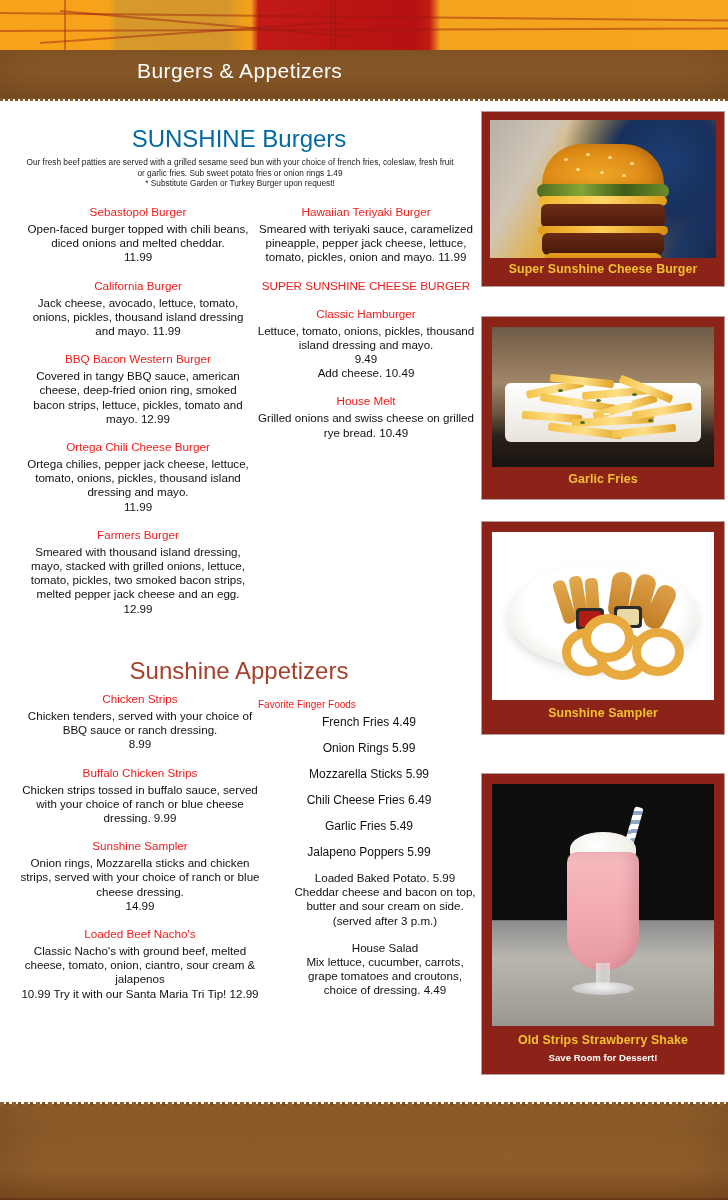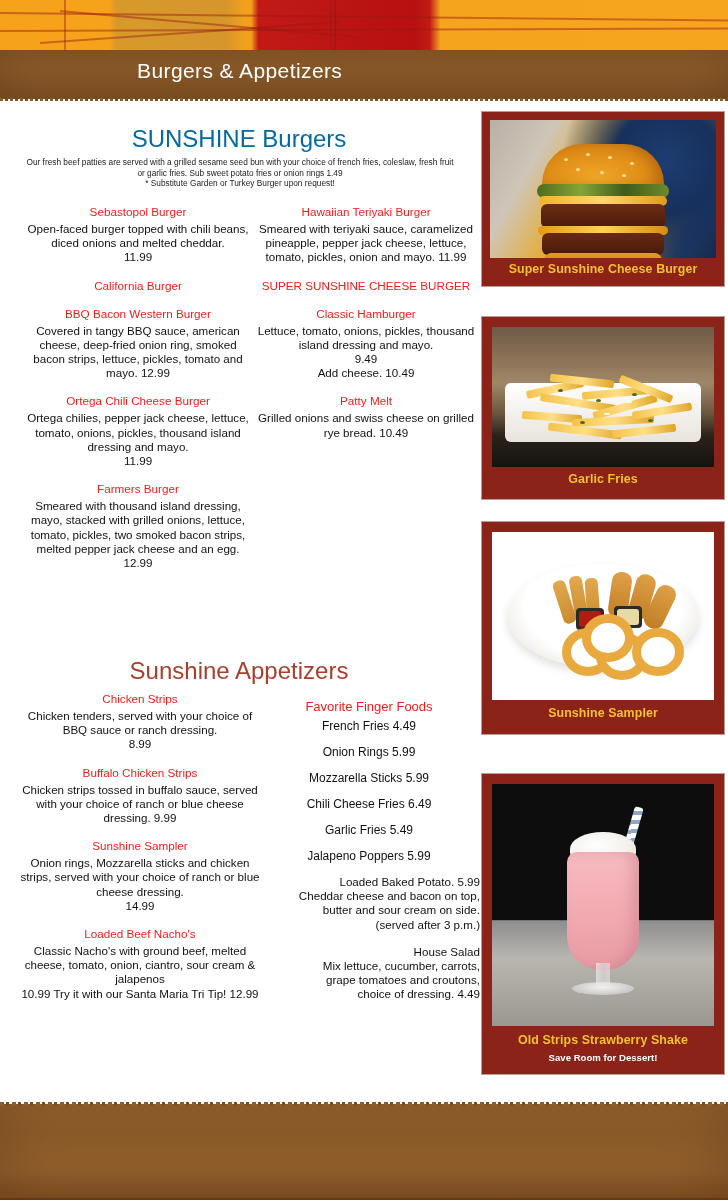--- a/index.html
+++ b/index.html
@@ -146,33 +146,32 @@
     margin-bottom: 3px;
   }
   .item-desc {
     color: #111111;
     font-size: 11.6px;
     line-height: 14.2px;
   }
 
   .finger-head {
     color: #ef1c1c;
-    font-size: 13px;
-    text-align: center;
+    font-size: 10px;
     margin-bottom: 5px;
   }
   .finger-row {
     text-align: center;
     font-size: 12px;
     line-height: 14px;
     color: #111111;
     margin-bottom: 12px;
   }
   .plain-block {
-    text-align: right;
+    text-align: center;
     font-size: 11.6px;
     line-height: 14.2px;
     color: #111111;
     margin-bottom: 13px;
     margin-left: 32px;
   }
 
   
   .photos {
     position: absolute;
@@ -385,20 +384,21 @@
 * Substitute Garden or Turkey Burger upon request!</div>
 
   <div class="col left">
     <div class="item">
       <div class="item-name">Sebastopol Burger</div>
       <div class="item-desc" style="white-space:pre-line">Open-faced burger topped with chili beans, diced onions and melted cheddar.
 11.99</div>
     </div>
     <div class="item">
       <div class="item-name">California Burger</div>
+      <div class="item-desc" style="white-space:pre-line">Jack cheese, avocado, lettuce, tomato, onions, pickles, thousand island dressing and mayo.  11.99</div>
     </div>
     <div class="item">
       <div class="item-name">BBQ Bacon Western Burger</div>
       <div class="item-desc" style="white-space:pre-line">Covered in tangy BBQ sauce, american cheese, deep-fried onion ring, smoked bacon strips, lettuce, pickles, tomato and mayo.  12.99</div>
     </div>
     <div class="item">
       <div class="item-name">Ortega Chili Cheese Burger</div>
       <div class="item-desc" style="white-space:pre-line">Ortega chilies, pepper jack cheese, lettuce, tomato, onions, pickles, thousand island dressing and mayo.
 11.99</div>
     </div>
@@ -417,21 +417,21 @@
     <div class="item">
       <div class="item-name">SUPER SUNSHINE CHEESE BURGER</div>
     </div>
     <div class="item">
       <div class="item-name">Classic Hamburger</div>
       <div class="item-desc" style="white-space:pre-line">Lettuce, tomato, onions, pickles, thousand island dressing and mayo.
 9.49
 Add cheese.  10.49</div>
     </div>
     <div class="item">
-      <div class="item-name">Patty Melt</div>
+      <div class="item-name">House Melt</div>
       <div class="item-desc" style="white-space:pre-line">Grilled onions and swiss cheese on grilled rye bread.  10.49</div>
     </div>
   </div>
 
   <div class="section-head appetizers">Sunshine Appetizers</div>
 
   <div class="col appt-left">
     <div class="item">
       <div class="item-name">Chicken Strips</div>
       <div class="item-desc" style="white-space:pre-line">Chicken tenders, served with your choice of BBQ sauce or ranch dressing.

